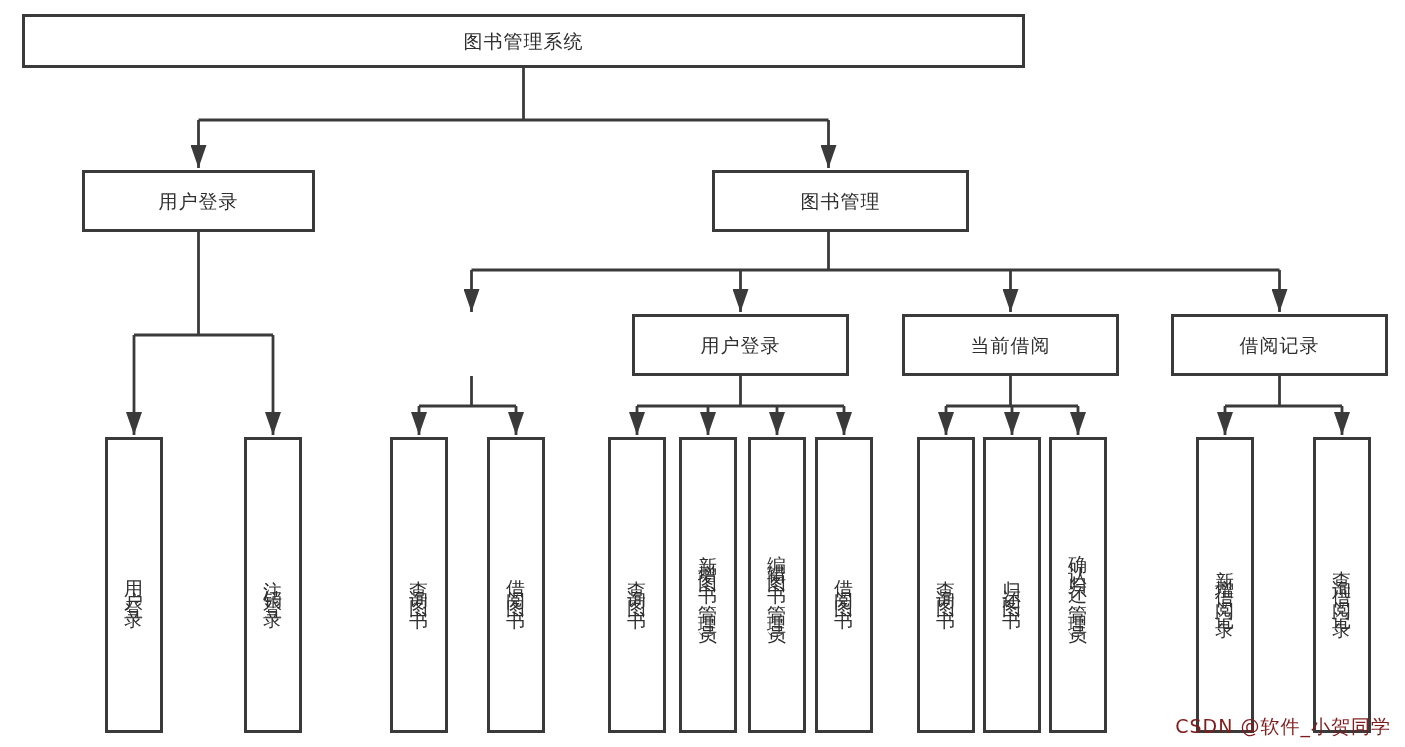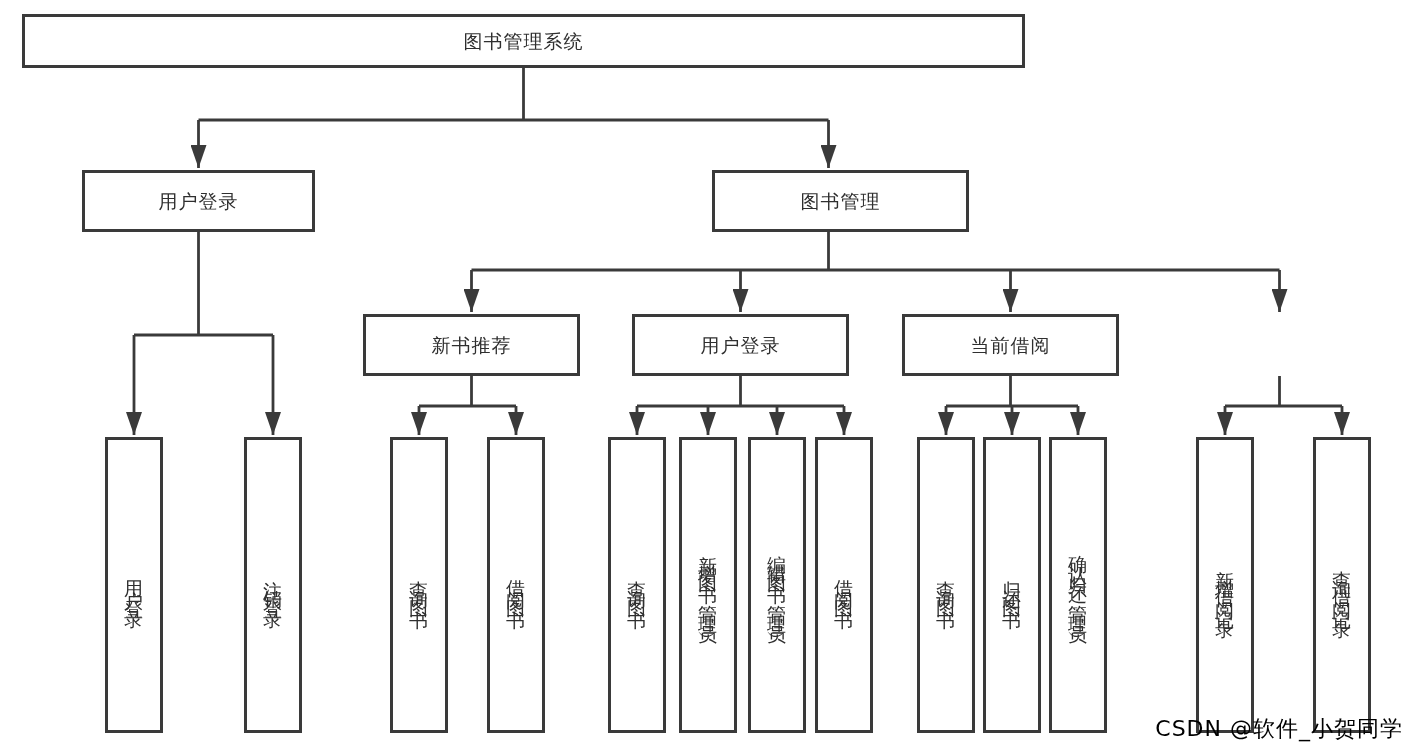--- a/index.html
+++ b/index.html
@@ -65,24 +65,24 @@
   .leaf.lf-boradd  { left: 679px; }
   .leaf.lf-boredit { left: 748px; }
   .leaf.lf-borb    { left: 815px; }
   .leaf.lf-curq    { left: 917px; }
   .leaf.lf-curret  { left: 983px; }
   .leaf.lf-curcfm  { left: 1049px; }
   .leaf.lf-histadd { left: 1196px; }
   .leaf.lf-histq   { left: 1313px; }
   .watermark {
     position: absolute;
-    right: 2px;
+    right: 14px;
     top: 714px;
-    font-size: 22px;
-    color: #000000;
+    font-size: 19px;
+    color: #7f1d1d;
     letter-spacing: 1px;
     z-index: 3;
     white-space: nowrap;
   }
 </style>
 </head>
 <body>
 
 <div id="stage">
 
@@ -140,29 +140,29 @@
     <span>图书管理系统</span>
   </div>
 
   <div class="node h lvl2a">
     <span>用户登录</span>
   </div>
   <div class="node h lvl2b">
     <span>图书管理</span>
   </div>
 
-  <div class="node h lvl3 l3-1">
-    <span>新书推荐</span>
-  </div>
   <div class="node h lvl3 l3-2">
     <span>用户登录</span>
   </div>
   <div class="node h lvl3 l3-3">
     <span>当前借阅</span>
   </div>
+  <div class="node h lvl3 l3-4">
+    <span>借阅记录</span>
+  </div>
 
   <div class="node leaf lf-login">
     <span class="vtxt">用户登录</span>
   </div>
   <div class="node leaf lf-logout">
     <span class="vtxt">注销登录</span>
   </div>
   <div class="node leaf lf-recq">
     <span class="vtxt">查询图书</span>
   </div>

